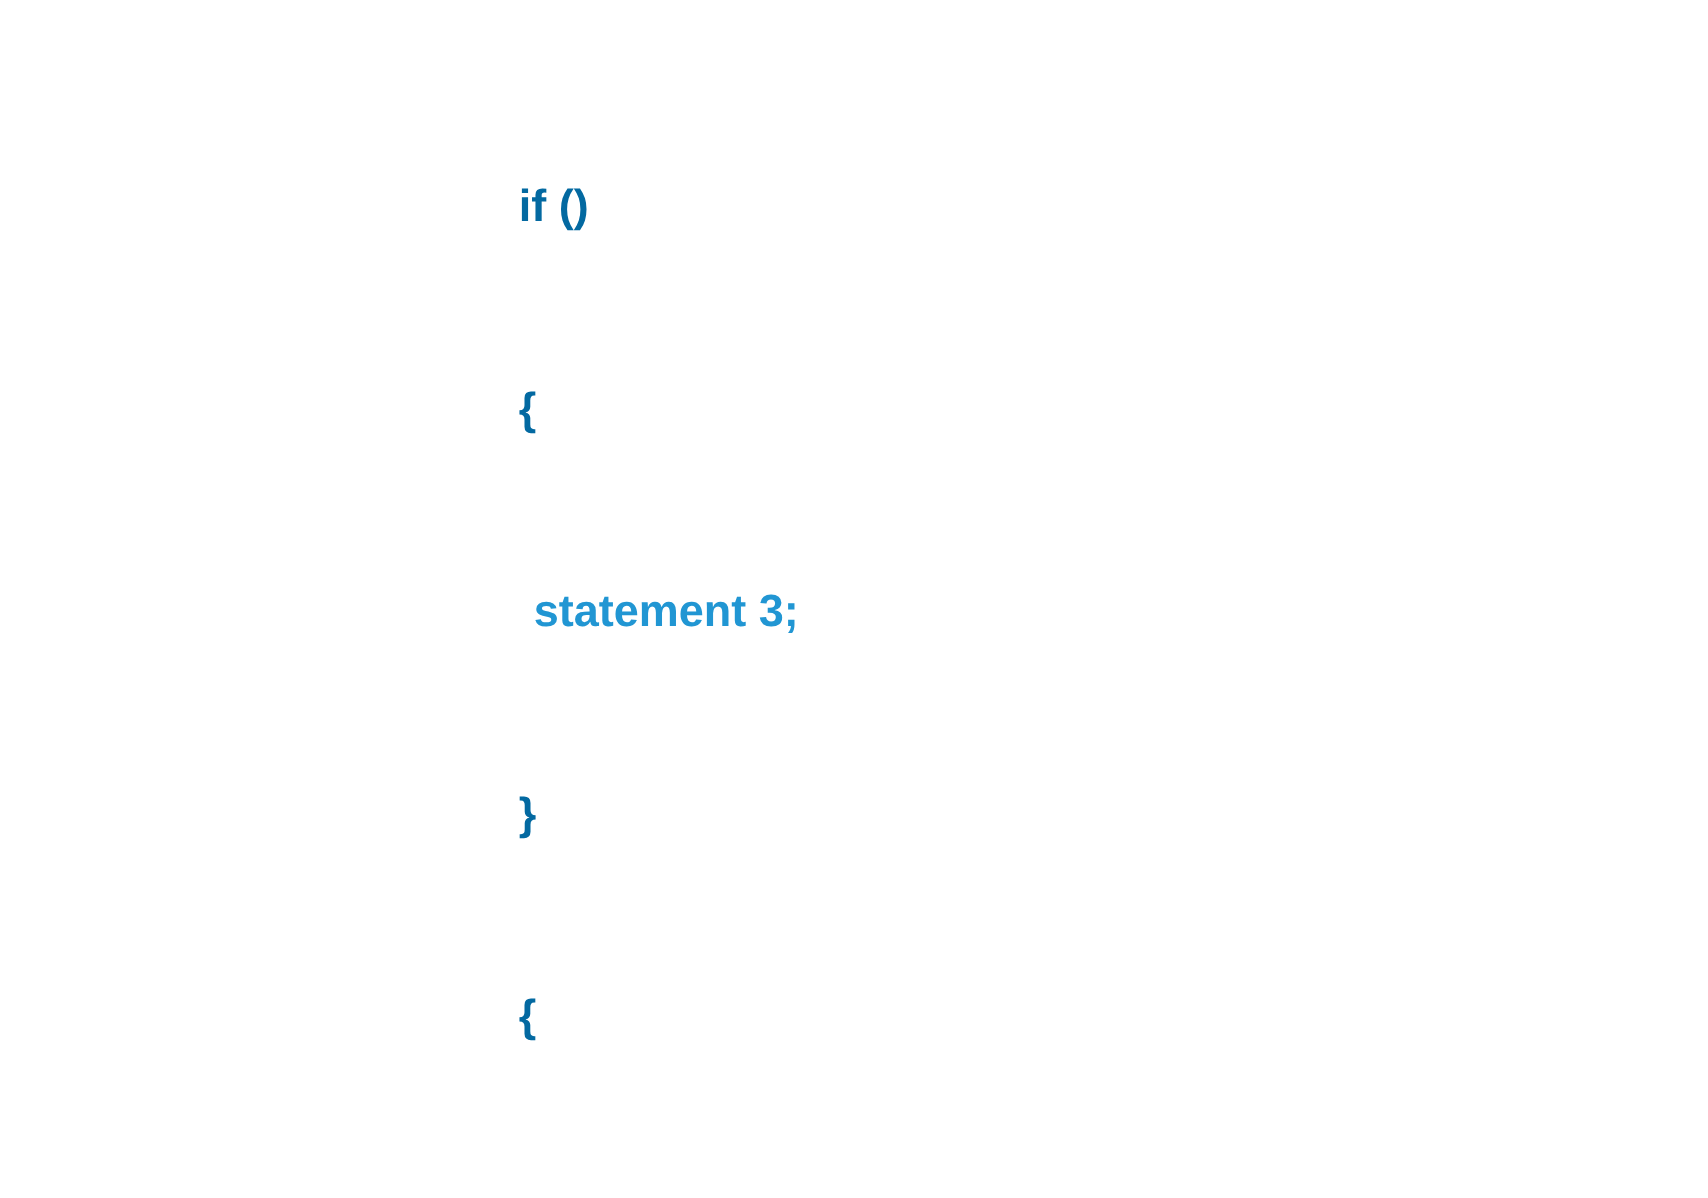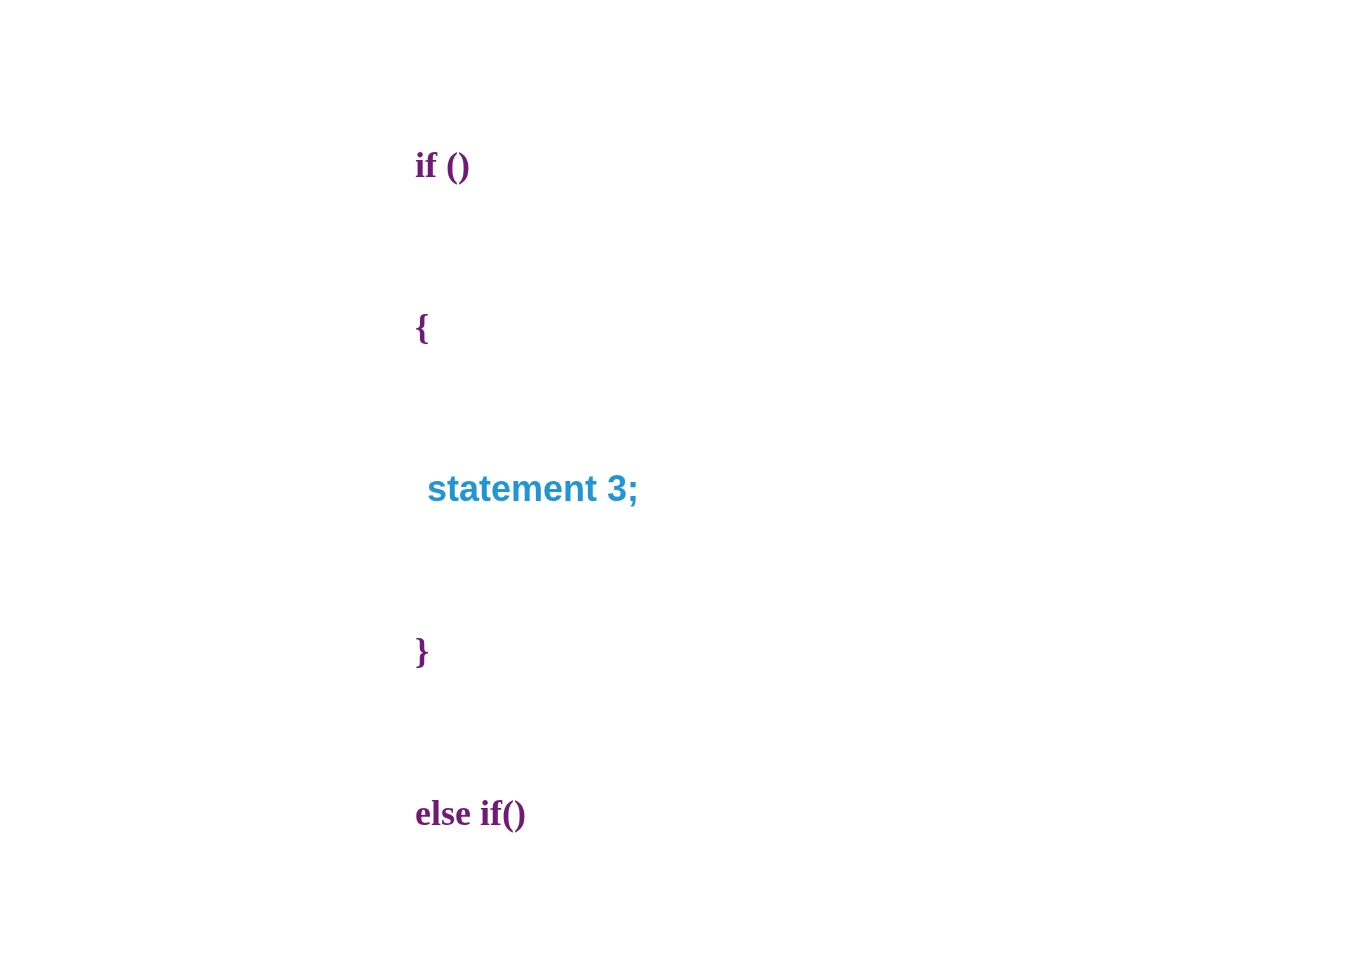--- a/index.html
+++ b/index.html
@@ -17,42 +17,40 @@
       line-height: 1.5;
       position: relative;
     }
     .code-block {
       position: absolute;
       left: 415px;
       top: 30px;
       white-space: pre;
     }
     .keyword {
-      color: #701a75;
-      font-family: Liberation Serif, serif;
+      color: #0369a1;
     }
     .statement {
       color: #2196d3;
     }
     .line {
       display: block;
     }
     .indent1 {
       padding-left: 12px;
     }
   </style>
 </head>
 <body>
 
 <div class="code-block">
   <span class="line keyword">if ()</span>
   <span class="line keyword">{</span>
   <span class="line statement indent1">statement 3;</span>
   <span class="line keyword">}</span>
-  <span class="line keyword">else if()</span>
   <span class="line keyword">{</span>
   
   
   
   
   
   
   
   
   

